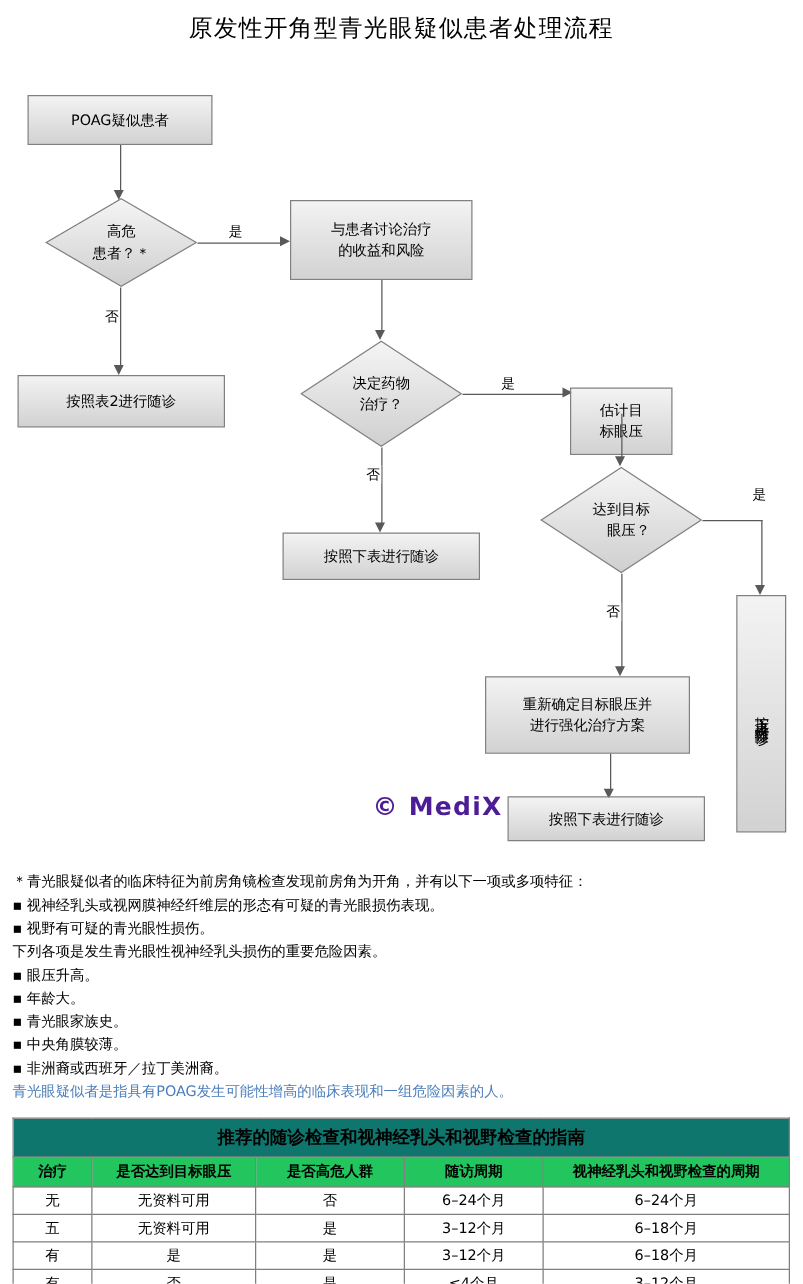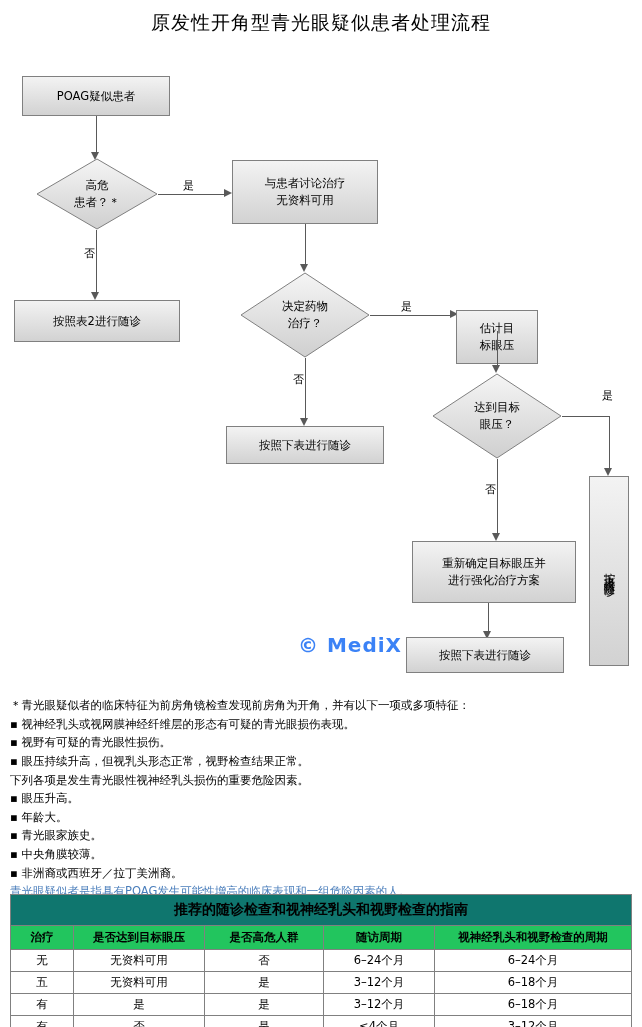--- a/index.html
+++ b/index.html
@@ -90,21 +90,21 @@
     color: #000;
     background: #fff;
     padding: 0 1px;
   }
   #watermark {
     position: absolute;
     left: 298px;
     top: 633px;
     font-size: 20px;
     font-weight: bold;
-    color: #3b82f6;
+    color: #4c1d95;
     letter-spacing: 1px;
     font-family: "DejaVu Sans", "Liberation Sans", sans-serif;
   }
   #notes {
     position: absolute;
     left: 10px;
     top: 696px;
     width: 624px;
     font-size: 11.5px;
     line-height: 1.62;
@@ -174,21 +174,21 @@
   <div class="line v" style="left:96px; top:230px; height:64px;"></div>
   <div class="arrow down" style="left:91px; top:292px;"></div>
   <div class="edge-label" style="left:83px; top:246px;">否</div>
 
   <div class="node" style="left:14px; top:300px; width:166px; height:42px;">
     <span>按照表2进行随诊</span>
   </div>
 
   <div class="node" style="left:232px; top:160px; width:146px; height:64px;">
     <span style="white-space:pre-line;">与患者讨论治疗
-无资料可用</span>
+的收益和风险</span>
   </div>
 
   <div class="line v" style="left:305px; top:224px; height:42px;"></div>
   <div class="arrow down" style="left:300px; top:264px;"></div>
 
   <div class="diamond-wrap" style="left:240px; top:272px; width:130px; height:86px;">
     <svg class="diamond-shape" viewBox="0 0 130 86" preserveAspectRatio="none">
       <defs>
         <linearGradient id="g2" x1="0" y1="0" x2="0" y2="1">
           <stop offset="0%" stop-color="#f5f5f5"></stop>
@@ -227,59 +227,58 @@
     <svg class="diamond-shape" viewBox="0 0 130 86" preserveAspectRatio="none">
       <defs>
         <linearGradient id="g3" x1="0" y1="0" x2="0" y2="1">
           <stop offset="0%" stop-color="#f5f5f5"></stop>
             <stop offset="100%" stop-color="#cfcfcf"></stop>
         </linearGradient>
       </defs>
       <polygon points="65,1 129,43 65,85 1,43" fill="url(#g3)" stroke="#808080" stroke-width="1"></polygon>
     </svg>
     <div class="diamond-label">
-      <span style="white-space:pre-line;">达到目标
+      <span style="white-space:pre-line;text-align:right;">达到目标
 眼压？</span>
     </div>
   </div>
 
   <div class="line h" style="left:562px; top:416px; width:48px;"></div>
   <div class="line v" style="left:609px; top:416px; height:54px;"></div>
   <div class="arrow down" style="left:604px; top:468px;"></div>
   <div class="edge-label" style="left:601px; top:388px;">是</div>
 
   <div class="node vertical" style="left:589px; top:476px; width:40px; height:190px;">
     <span>按下表进行随诊</span>
   </div>
 
   <div class="line v" style="left:497px; top:459px; height:76px;"></div>
   <div class="arrow down" style="left:492px; top:533px;"></div>
   <div class="edge-label" style="left:484px; top:482px;">否</div>
 
-  <div class="node" style="left:412px; top:541px; width:164px; height:62px;">
+  <div class="node" style="left:388px; top:541px; width:164px; height:62px;">
     <span style="white-space:pre-line;">重新确定目标眼压并
 进行强化治疗方案</span>
   </div>
 
   <div class="line v" style="left:488px; top:603px; height:30px;"></div>
   <div class="arrow down" style="left:483px; top:631px;"></div>
 
   <div class="node" style="left:406px; top:637px; width:158px; height:36px;">
     <span>按照下表进行随诊</span>
   </div>
 
 </div>
 
 <div id="watermark">© MediX</div>
 
 <div id="notes">
   <div class="n-line">＊青光眼疑似者的临床特征为前房角镜检查发现前房角为开角，并有以下一项或多项特征：</div>
   <div class="n-line">▪ 视神经乳头或视网膜神经纤维层的形态有可疑的青光眼损伤表现。</div>
   <div class="n-line">▪ 视野有可疑的青光眼性损伤。</div>
-  <div class="n-line">▪ 眼压持续升高，但视乳头形态正常，视野检查结果正常。</div>
   <div class="n-line">下列各项是发生青光眼性视神经乳头损伤的重要危险因素。</div>
   <div class="n-line">▪ 眼压升高。</div>
   <div class="n-line">▪ 年龄大。</div>
   <div class="n-line">▪ 青光眼家族史。</div>
   <div class="n-line">▪ 中央角膜较薄。</div>
   <div class="n-line">▪ 非洲裔或西班牙／拉丁美洲裔。</div>
   <div class="n-line n-last">青光眼疑似者是指具有POAG发生可能性增高的临床表现和一组危险因素的人。</div>
 </div>
 
 <table>

